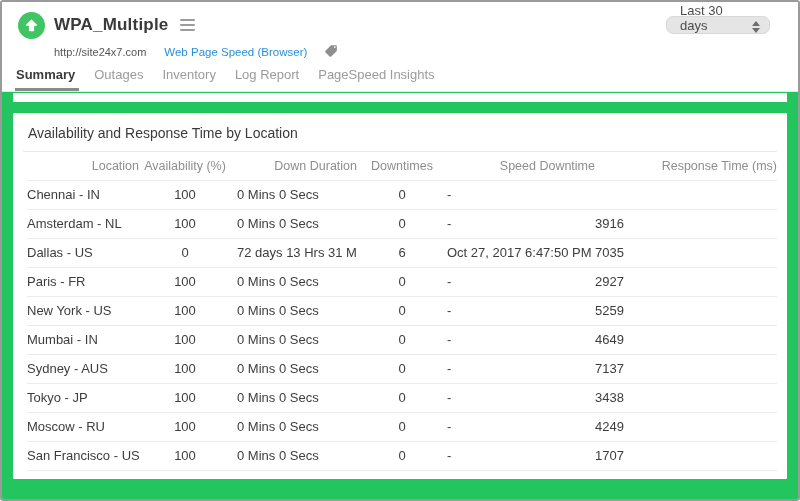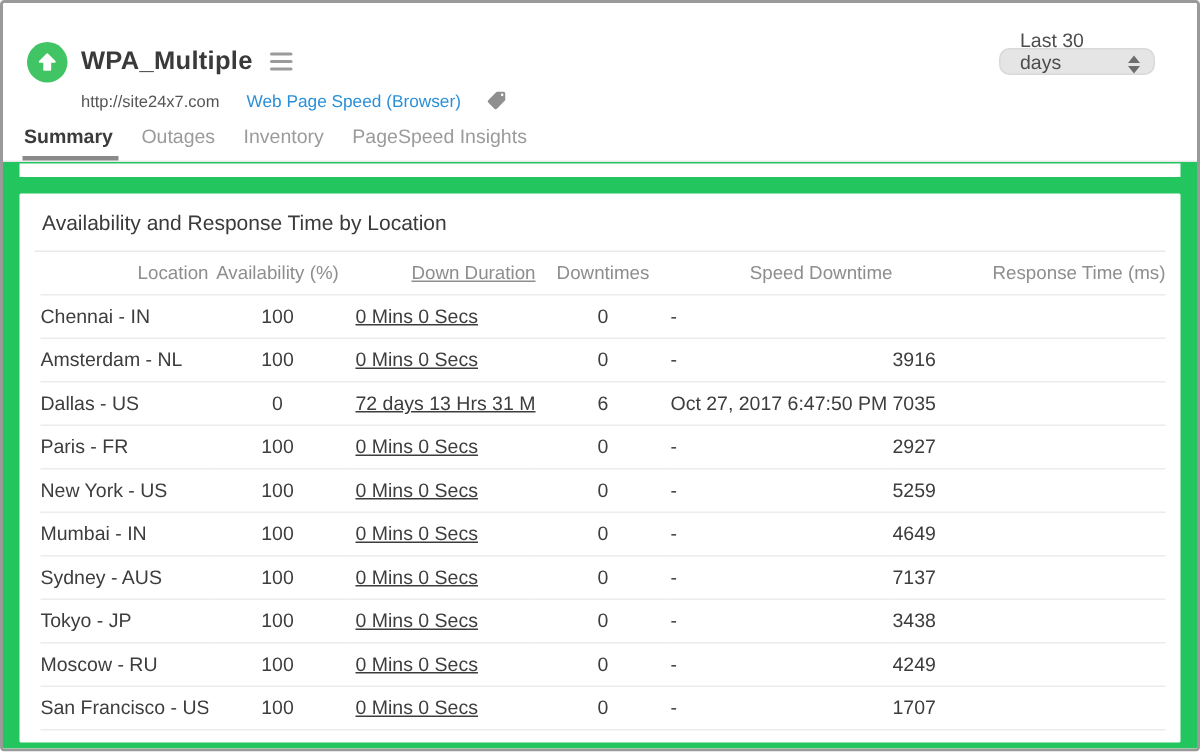--- a/index.html
+++ b/index.html
@@ -13,21 +13,21 @@
     border: 2px solid #9a9a9a;
     border-radius: 3px;
     background: #ffffff;
     overflow: hidden;
     display: flex; flex-direction: column;
   }
 
   
   .header {
     background:#ffffff;
-    padding: 24px 14px 0 16px;
+    padding: 8px 14px 0 16px;
     border-bottom: 1px solid #e7e7e7;
     flex: 0 0 auto;
   }
   .header-row1 { display:flex; align-items:center; height: 30px; }
   .status-circle {
     width: 27px; height: 27px; border-radius: 50%;
     background: #41c463;
     display:flex; align-items:center; justify-content:center;
     flex: 0 0 auto;
   }
@@ -110,21 +110,21 @@
     text-align: right; height: 28px; vertical-align: middle;
     border-bottom: 1px solid #ececec;
   }
   td {
     font-size: 13px; color:#3d3d3d;
     height: 29px; vertical-align: middle;
     border-bottom: 1px solid #ececec;
     white-space: nowrap; overflow: hidden;
   }
   th.center, td.center { text-align: center; }
-  th:nth-child(3), td:nth-child(3) { padding-left: 6px; text-decoration: underline; }
+  th:nth-child(3), td:nth-child(3) { padding-left: 6px; }
 </style>
 </head>
 <body>
 
 <div class="frame">
 
   <div class="header">
     <div class="header-row1">
       <div class="status-circle">
         <svg viewBox="0 0 24 24">
@@ -154,20 +154,21 @@
         <svg viewBox="0 0 24 24">
           <path d="M21.41 11.58l-9-9C12.05 2.22 11.55 2 11 2H4c-1.1 0-2 .9-2 2v7c0 .55.22 1.05.59 1.42l9 9c.36.36.86.58 1.41.58.55 0 1.05-.22 1.41-.59l7-7c.37-.36.59-.86.59-1.41 0-.55-.23-1.06-.59-1.42zM5.5 7C4.67 7 4 6.33 4 5.5S4.67 4 5.5 4 7 4.67 7 5.5 6.33 7 5.5 7z"></path>
         </svg>
       </span>
     </div>
 
     <div class="tabs" id="tabs">
         <div class="tab active">Summary</div>
         <div class="tab">Outages</div>
         <div class="tab">Inventory</div>
+        <div class="tab">Log Report</div>
         <div class="tab">PageSpeed Insights</div>
       </div>
   </div>
 
   <div class="content">
     <div class="card-sliver"></div>
 
     <div class="card">
       <div class="card-title-wrap">
         <span class="card-title">Availability and Response Time by Location</span>

